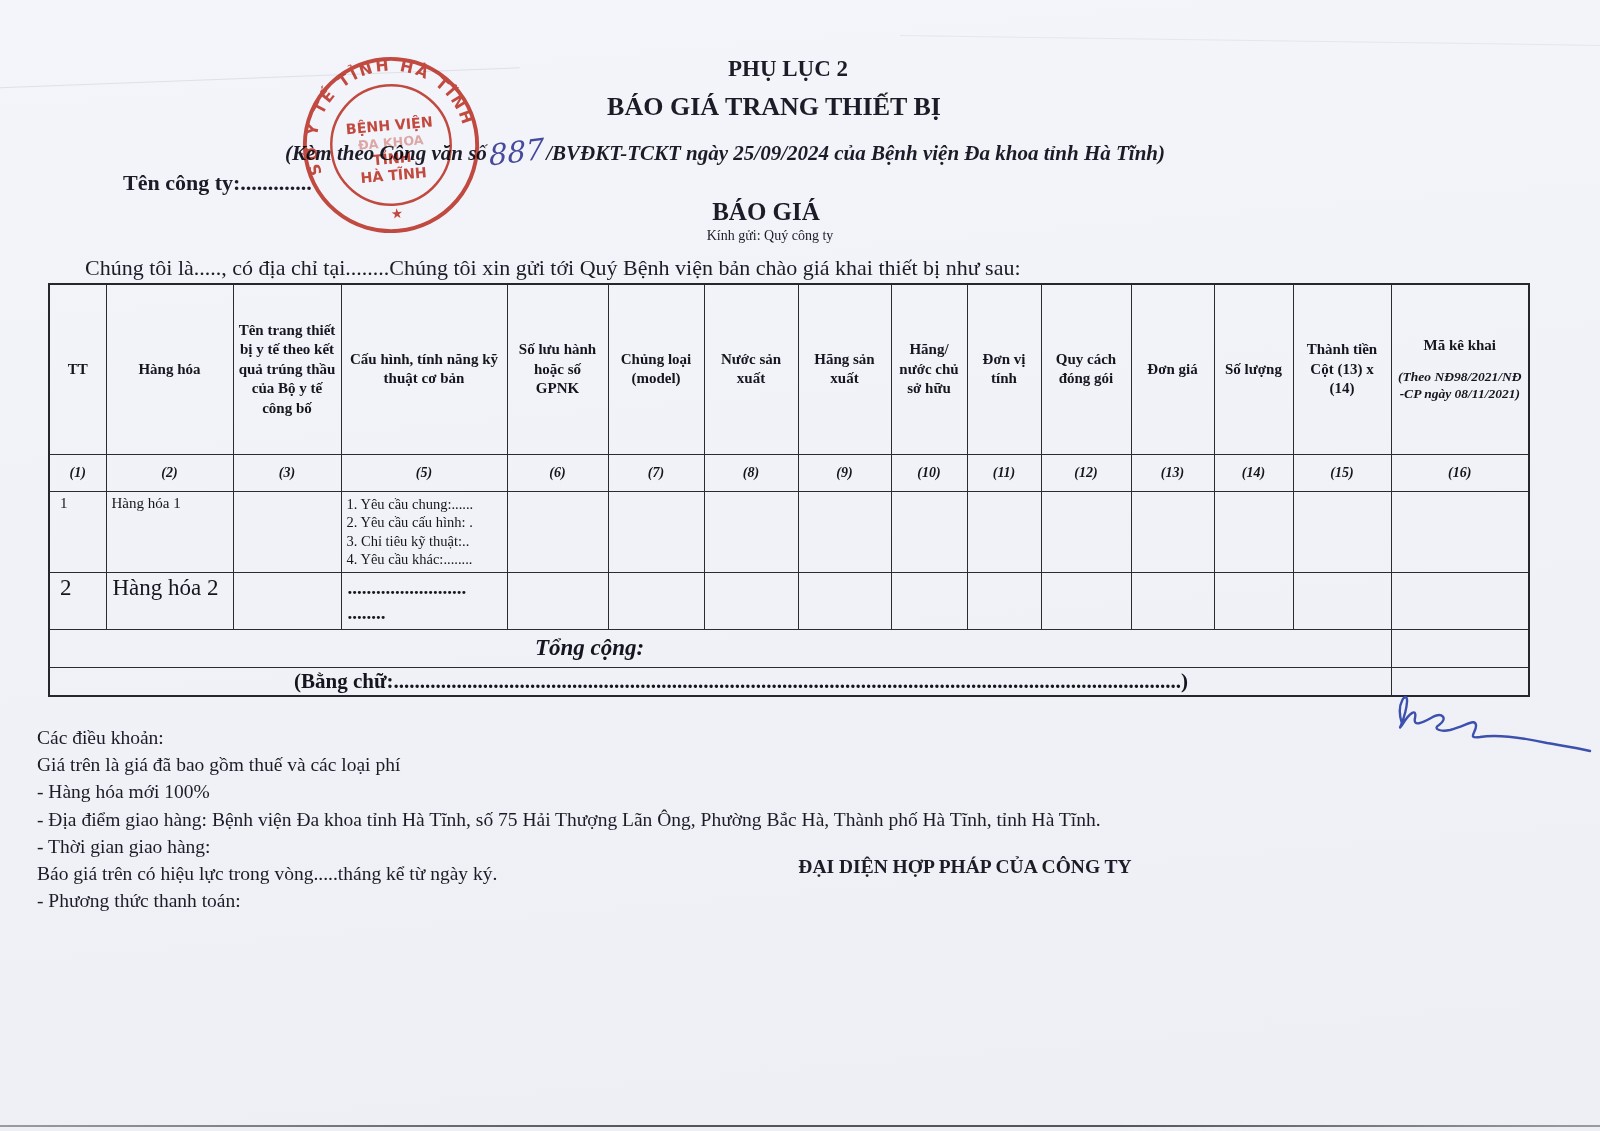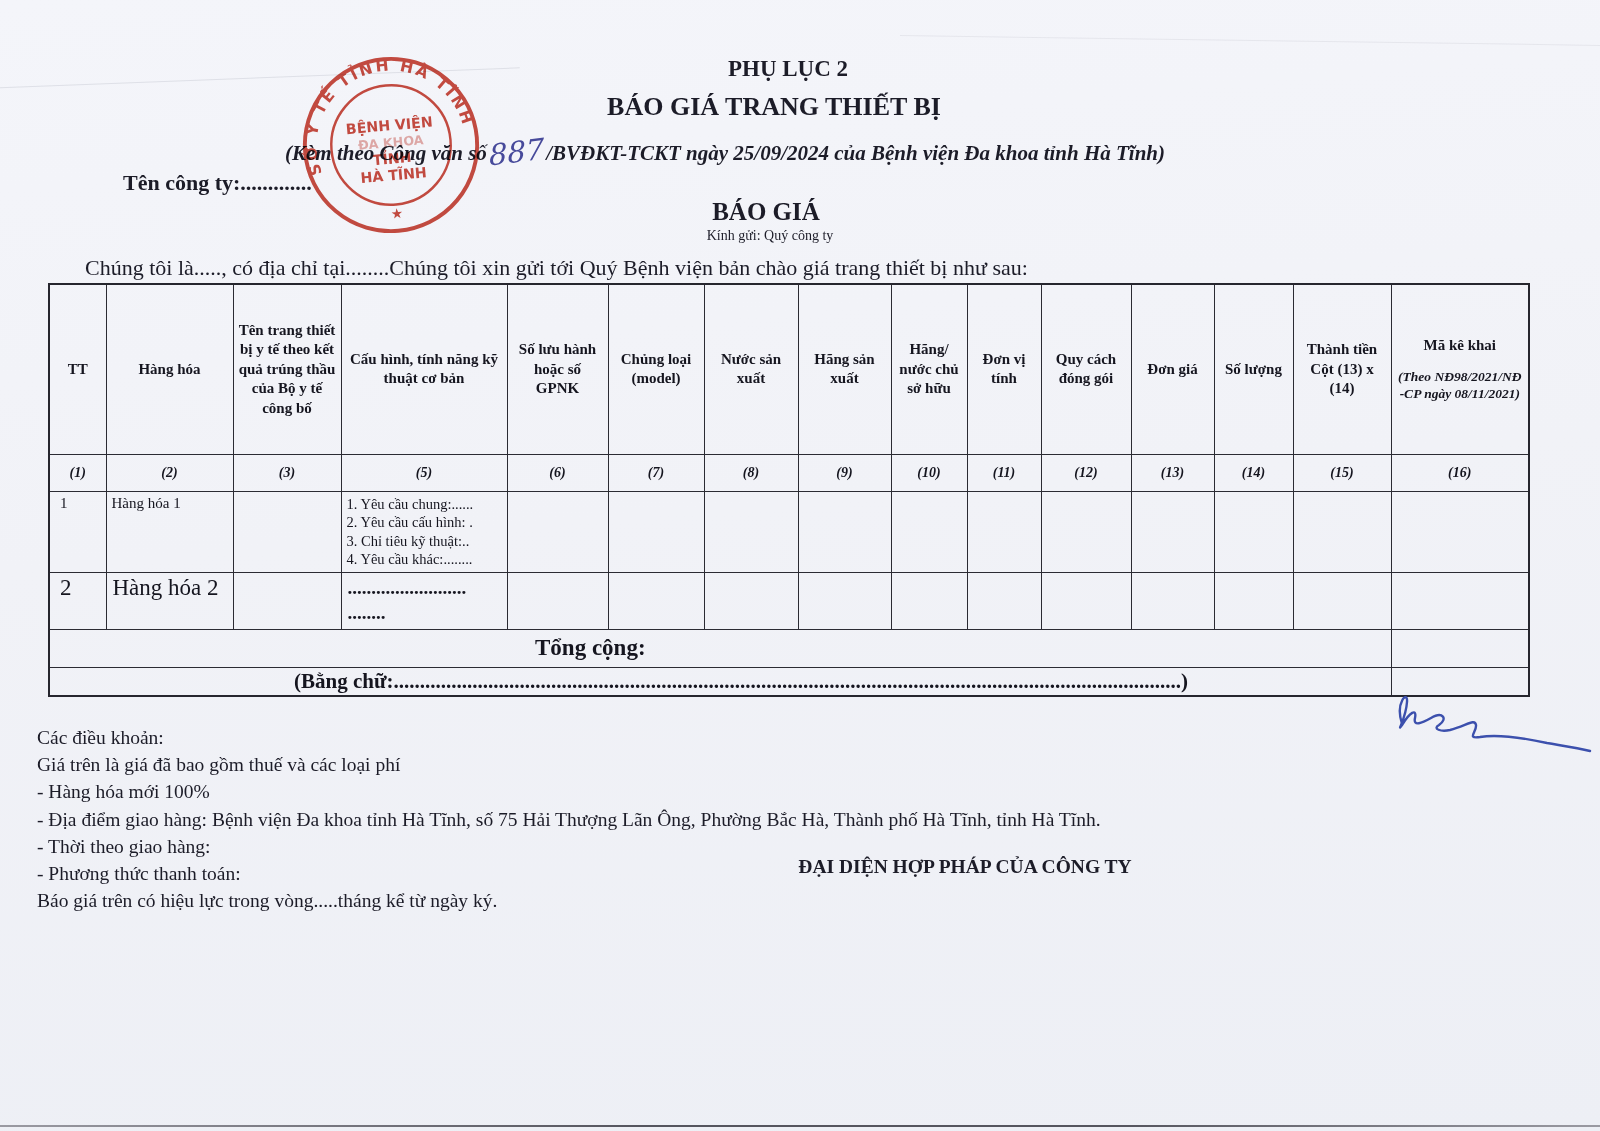--- a/index.html
+++ b/index.html
@@ -44,21 +44,21 @@
     line-height:1.3;padding:2px 3px;}
   .hdr-note{font-style:italic;font-weight:bold;font-size:13.5px;line-height:1.25;margin-top:14px;}
   tr.nums{height:37px;}
   tr.nums td{font-size:14px;font-weight:bold;font-style:italic;text-align:center;vertical-align:middle;}
   tr.row1{height:73px;}
   tr.row1 td{vertical-align:top;padding:3px 5px;font-size:15px;}
   tr.row1 td.specs{font-size:14.5px;line-height:1.28;}
   tr.row2{height:57px;}
   tr.row2 td{vertical-align:top;padding:2px 6px;font-size:23px;line-height:1.15;}
   tr.row2 td.specs{font-weight:bold;font-size:19px;line-height:1.35;}
-  tr.total{height:38px;}
+  tr.total{height:38px;font-style:italic;}
   tr.total td.lbl{font-size:23px;font-weight:bold;padding-left:485px;vertical-align:middle;}
   tr.words{height:24px;padding-left:16px;}
   tr.words td.lbl{font-size:21px;font-weight:bold;padding-left:244px;vertical-align:middle;
     white-space:nowrap;}
 
   .footer{position:absolute;left:37px;top:724px;font-size:19.5px;line-height:27.2px;}
   .t-rep{top:856px;left:965px;font-size:19.5px;font-weight:bold;}
   .signature{position:absolute;left:1372px;top:680px;width:220px;height:75px;}
 </style>
 </head>
@@ -68,21 +68,21 @@
 
   <div class="crease"></div>
   <div class="crease2"></div>
 
   <div class="abs ctr t-appendix">PHỤ LỤC 2</div>
   <div class="abs ctr t-doctitle">BÁO GIÁ TRANG THIẾT BỊ</div>
   <div class="abs t-refline"><span>(Kèm theo Công văn số</span><span class="hand-num">887</span><span>/BVĐKT-TCKT ngày 25/09/2024 của Bệnh viện Đa khoa tỉnh Hà Tĩnh)</span></div>
   <div class="abs t-company">Tên công ty:.............</div>
   <div class="abs ctr t-quote">BÁO GIÁ</div>
   <div class="abs ctr t-salut">Kính gửi: Quý công ty</div>
-  <div class="abs t-intro">Chúng tôi là....., có địa chỉ tại........Chúng tôi xin gửi tới Quý Bệnh viện bản chào giá trang thiết bị như sau:</div>
+  <div class="abs t-intro">Chúng tôi là....., có địa chỉ tại........Chúng tôi xin gửi tới Quý Bệnh viện bản chào giá khai thiết bị như sau:</div>
 
   <svg class="stamp" viewBox="0 0 190 190">
     <circle cx="95" cy="95" r="88" fill="none" stroke="#c6392c" stroke-width="4"></circle>
     <circle cx="95" cy="95" r="61" fill="none" stroke="#c6392c" stroke-width="2.5"></circle>
     <defs>
       <path id="arcpath" d="M 26.1,127.1 A 76,76 0 1 1 163.9,127.1" fill="none"></path>
     </defs>
     <text font-size="16" font-weight="bold" fill="#c6392c" letter-spacing="2.5" font-family="DejaVu Sans, sans-serif">
       <textPath href="#arcpath" startOffset="10">SỞ Y TẾ TỈNH HÀ TĨNH</textPath>
     </text>
@@ -200,23 +200,23 @@
       <td></td>
     </tr>
   </tbody>
     </table>
 
   <div class="footer">
     <div>Các điều khoản:</div>
     <div>Giá trên là giá đã bao gồm thuế và các loại phí</div>
     <div>- Hàng hóa mới 100%</div>
     <div>- Địa điểm giao hàng: Bệnh viện Đa khoa tỉnh Hà Tĩnh, số 75 Hải Thượng Lãn Ông, Phường Bắc Hà, Thành phố Hà Tĩnh, tỉnh Hà Tĩnh.</div>
-    <div>- Thời theo giao hàng:</div>
+    <div>- Thời gian giao hàng:</div>
+    <div>Báo giá trên có hiệu lực trong vòng.....tháng kể từ ngày ký.</div>
     <div>- Phương thức thanh toán:</div>
-    <div>Báo giá trên có hiệu lực trong vòng.....tháng kể từ ngày ký.</div>
   </div>
   <div class="abs ctr t-rep">ĐẠI DIỆN HỢP PHÁP CỦA CÔNG TY</div>
 
   <svg class="signature" viewBox="0 0 220 75">
     <path d="M 30,44 C 23,22 36,10 35,22 C 34,38 24,54 30,45 C 38,32 45,28 43,38
              C 41,47 50,43 59,38 C 71,31 76,39 67,45 C 60,49 69,52 78,50
              C 94,46 103,38 104,45 C 105,52 94,59 108,57 C 126,54 152,58 175,63
              C 192,66 205,68 218,71" fill="none" stroke="#3c50ad" stroke-width="2.4" stroke-linecap="round"></path>
   </svg>
 

